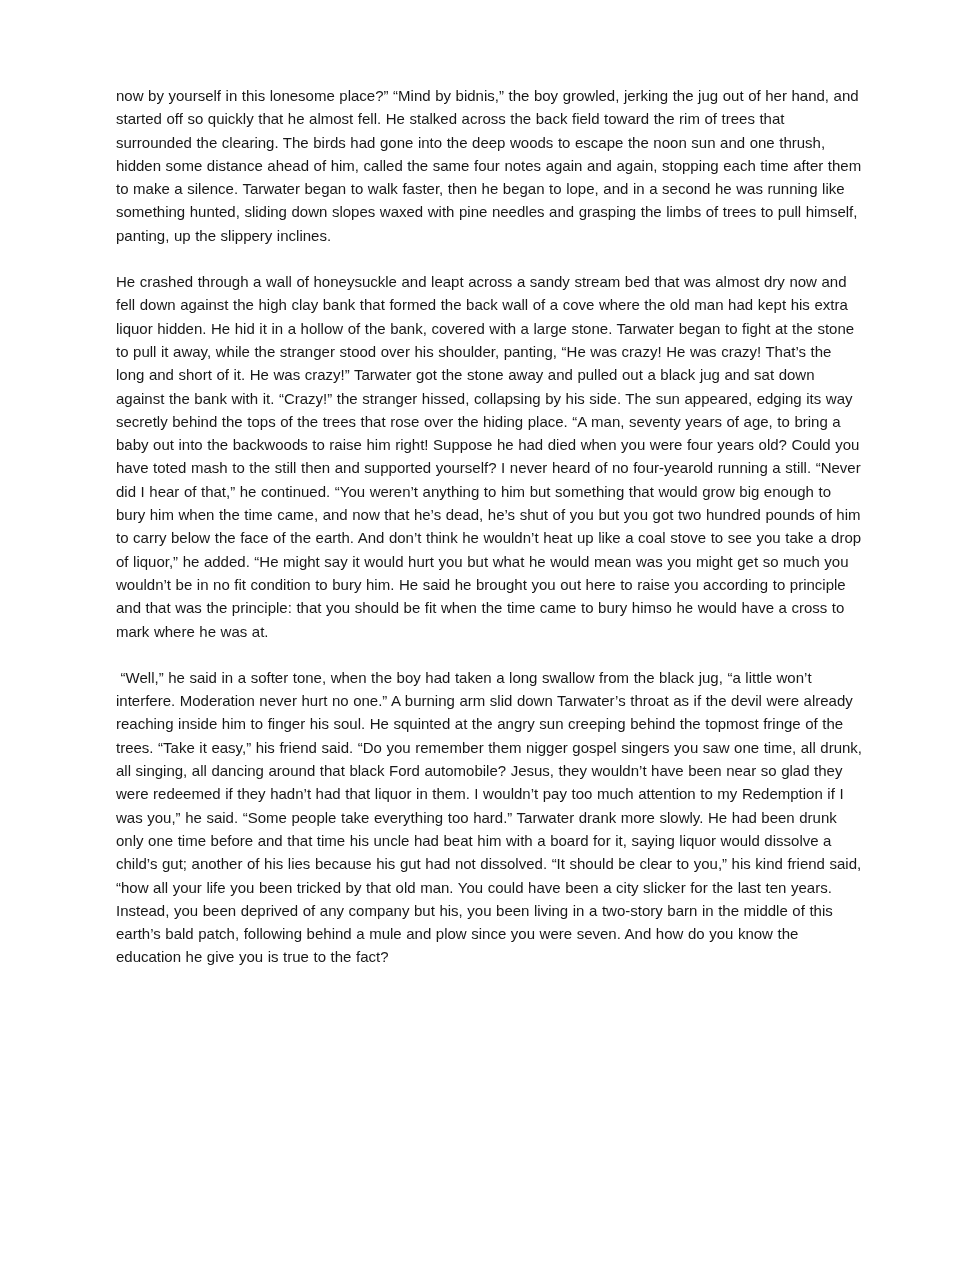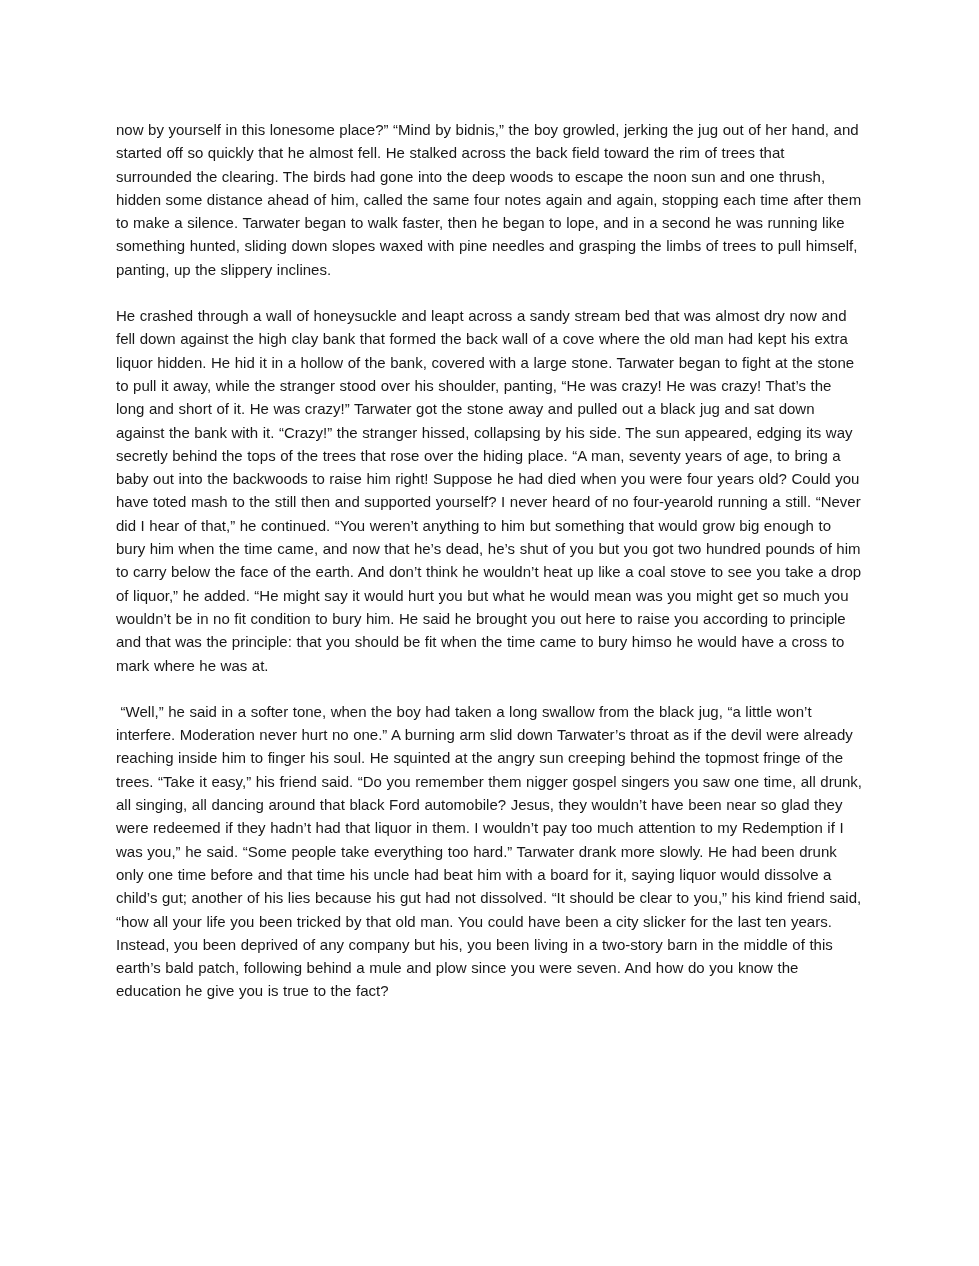--- a/index.html
+++ b/index.html
@@ -5,21 +5,21 @@
   html, body {
     margin: 0;
     padding: 0;
     background: #ffffff;
   }
   .page {
     width: 979px;
     height: 1011px;
     box-sizing: border-box;
     background: #ffffff;
-    padding: 118px 115px 0 116px;
+    padding: 84px 115px 0 116px;
     overflow: hidden;
   }
   .doc p {
     margin: 0 0 23px 0;
     font-family: "Liberation Sans", sans-serif;
     font-size: 15px;
     line-height: 23.3px;
     color: #181818;
     text-align: left;
     white-space: pre-wrap;

